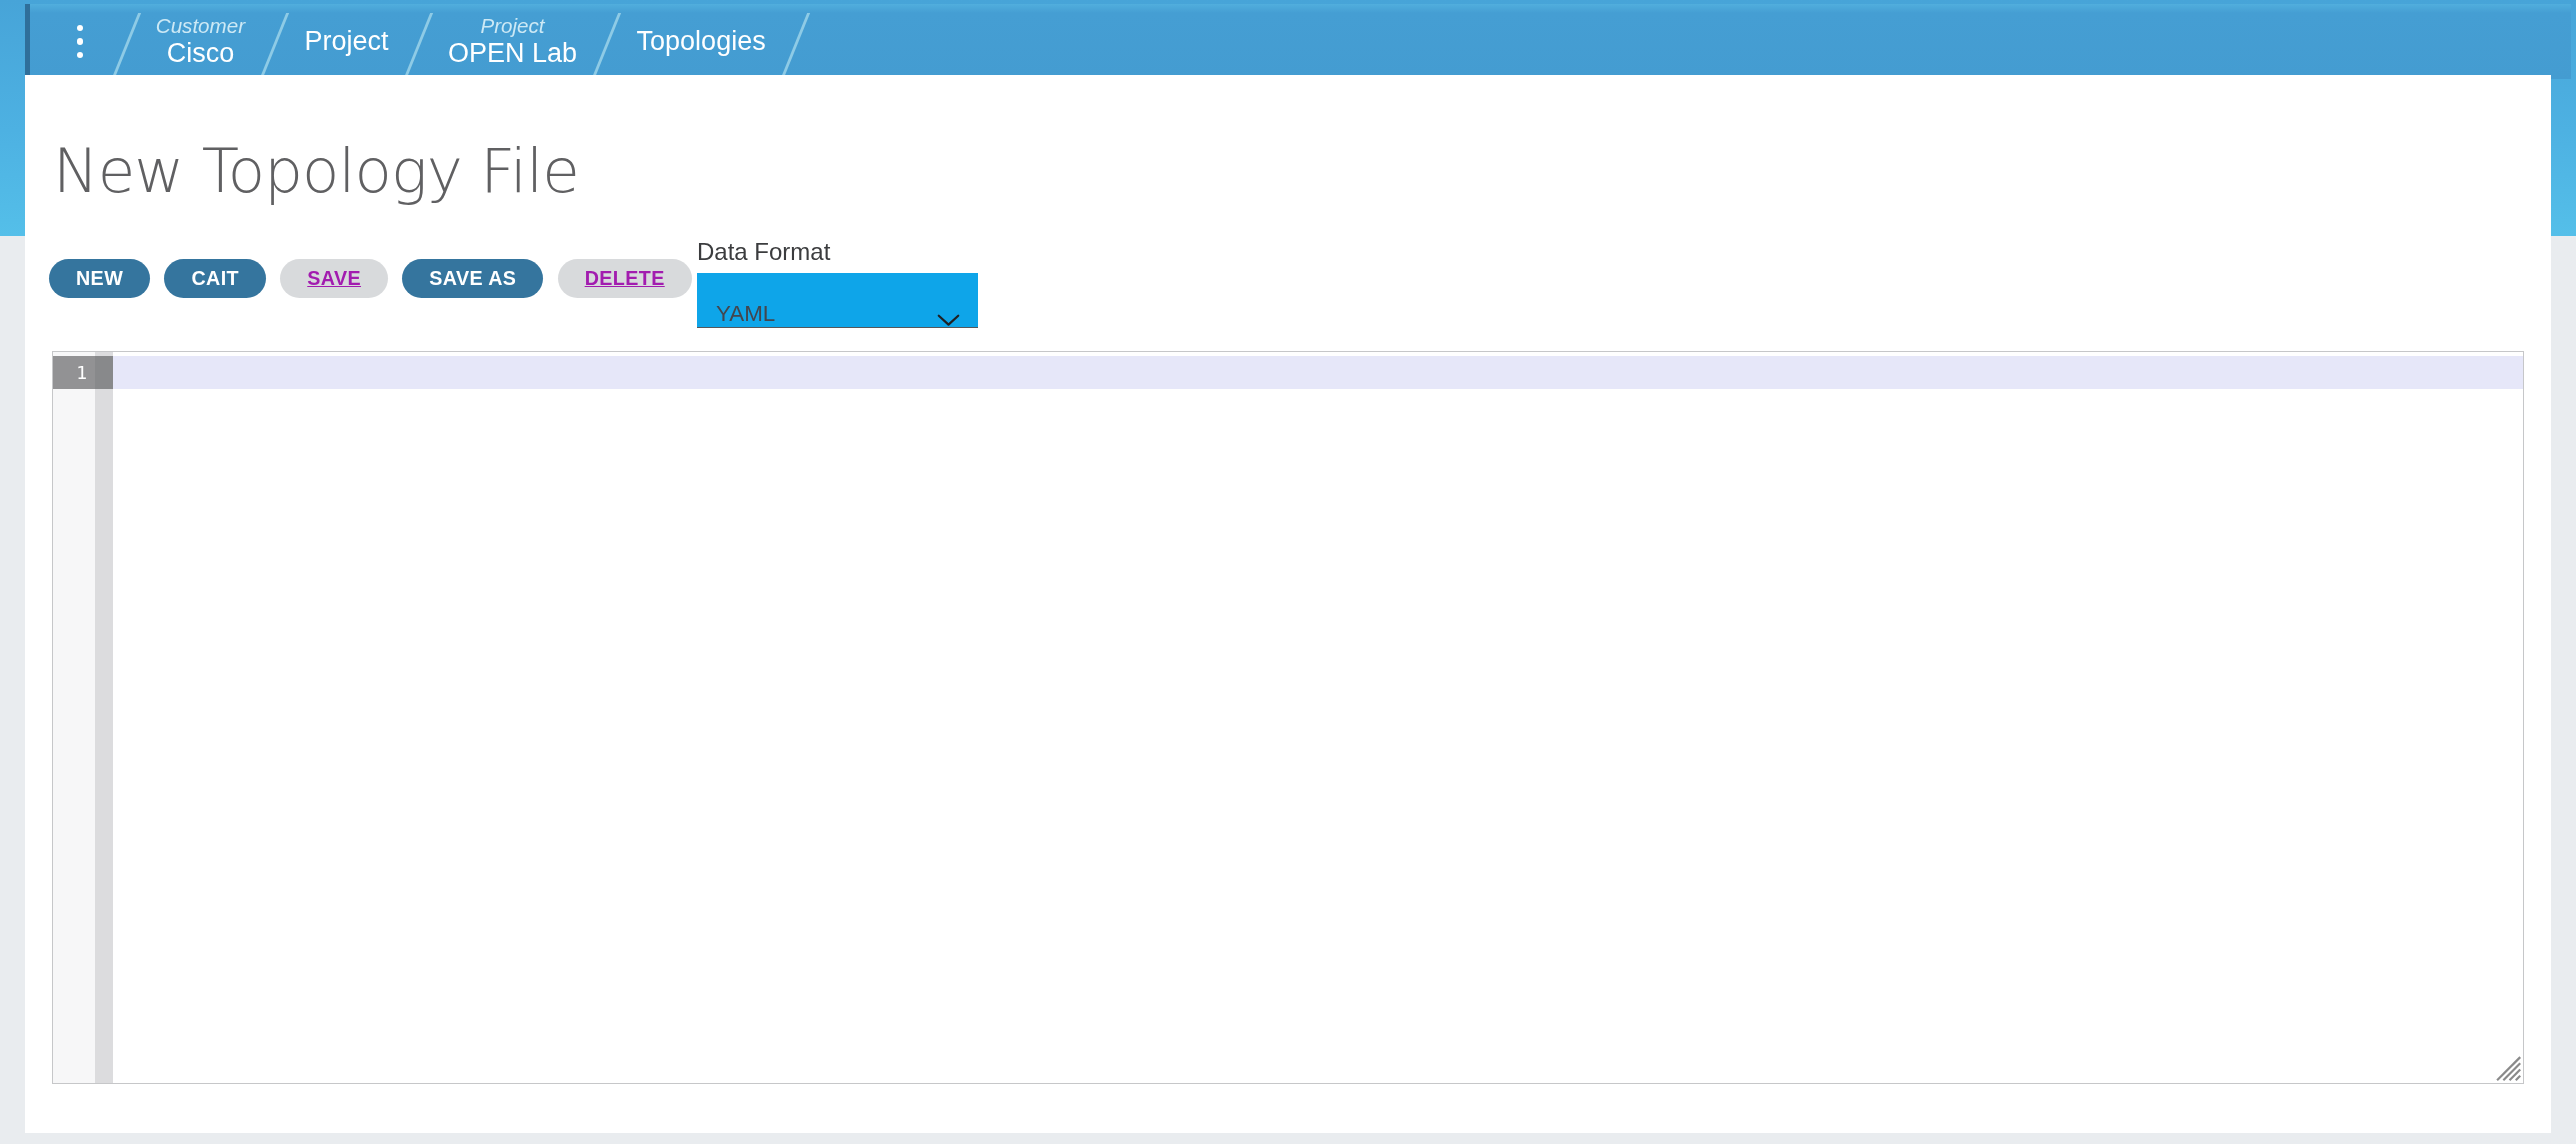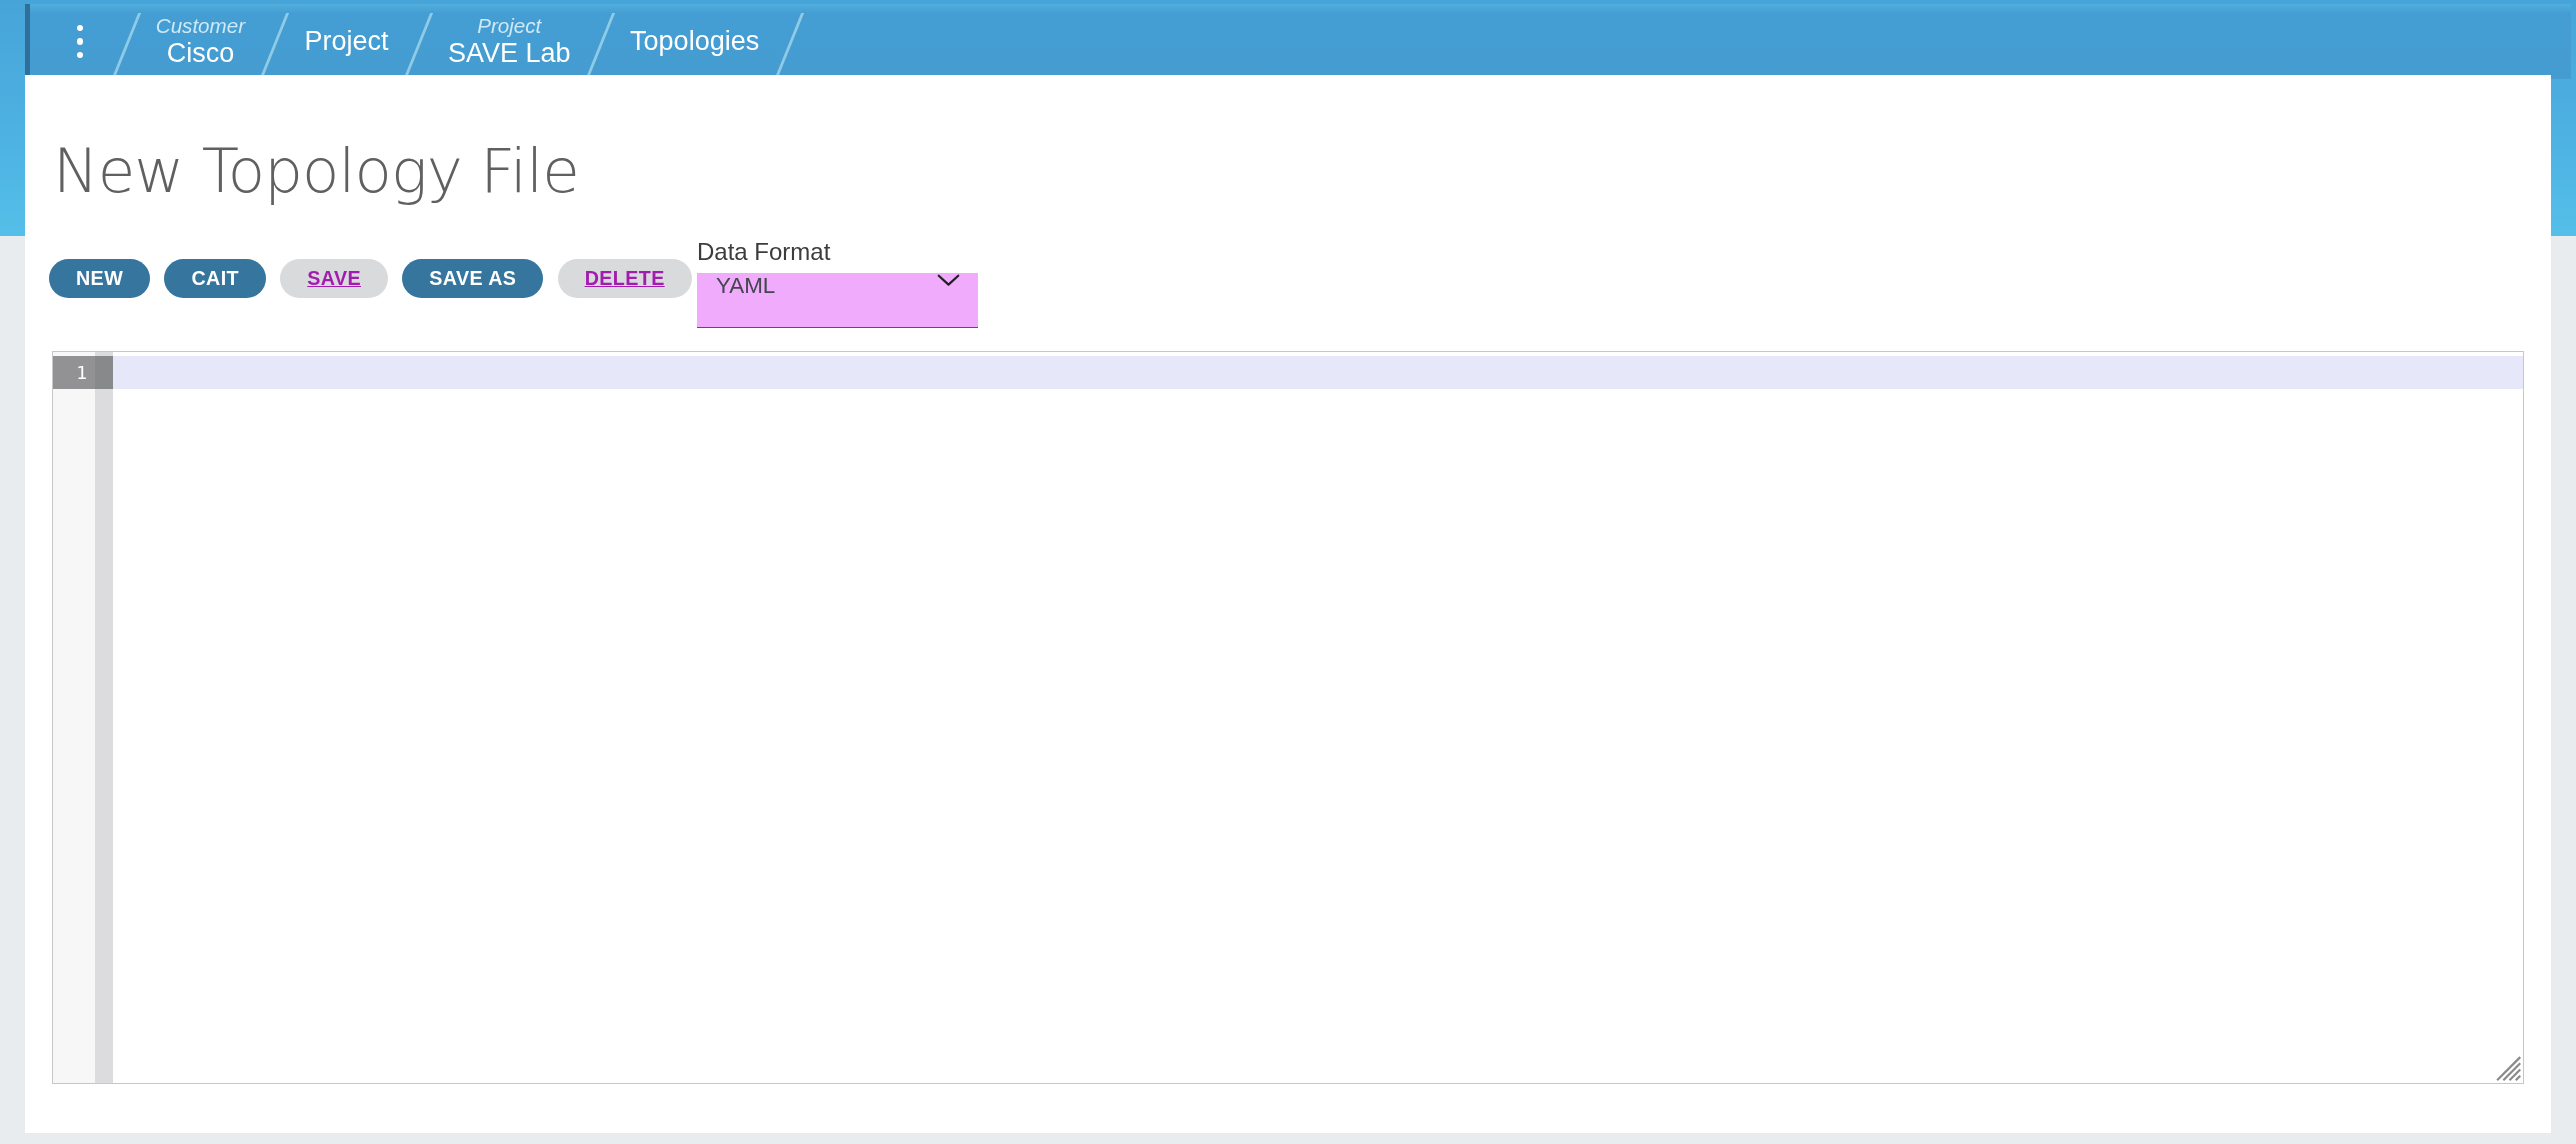--- a/index.html
+++ b/index.html
@@ -32,22 +32,22 @@
 
   
   .btnrow{position:absolute;left:24px;top:184px;display:flex;gap:14.3px;}
   .pill{border:none;height:39px;padding:0 27px;border-radius:19.7px;background:#35759e;
         color:#fff;font-family:inherit;font-size:19.7px;font-weight:bold;letter-spacing:0.4px;
         cursor:pointer;}
   .pill.disabled{background:#d8dadc;color:#a21caf;cursor:default;text-decoration:underline;}
 
   .dataformat{position:absolute;left:672px;top:163px;}
   .df-label{font-size:24px;font-weight:normal;color:#3b3c3e;margin-bottom:7.2px;}
-  .select{width:281px;height:55px;background:#f0abfc;border-bottom:1.8px solid #55575b;
-          box-sizing:border-box;display:flex;align-items:flex-start;justify-content:space-between;
+  .select{width:281px;height:55px;background:#0ea5e9;border-bottom:1.8px solid #55575b;
+          box-sizing:border-box;display:flex;align-items:flex-end;justify-content:space-between;
           padding:0 18px 0 19px;cursor:pointer;}
   .select .sel-val{font-size:22.4px;color:#43464e;}
 
   
   .editor{position:absolute;left:27px;top:276px;width:2472px;height:733px;
           border:0.9px solid #c6c7c9;box-sizing:border-box;background:#fff;display:flex;}
   .gutter{width:42px;background:#f7f7f8;padding-top:3.6px;box-sizing:border-box;flex:none;}
   .linenum{height:33px;line-height:33px;text-align:right;padding-right:8px;
            font-family:"DejaVu Sans Mono","Liberation Mono",monospace;font-size:18px;color:#6d6d70;}
   .linenum.active{background:#929294;color:#ffffff;}
@@ -83,21 +83,21 @@
     <div class="sep"></div>
 
     <div class="crumb">
       <span class="val">Project</span>
     </div>
 
     <div class="sep"></div>
 
     <div class="crumb">
       <span class="cat">Project</span>
-      <span class="val">SAVE Lab</span>
+      <span class="val">OPEN Lab</span>
     </div>
 
     <div class="sep"></div>
 
     <div class="crumb">
       <span class="val">Topologies</span>
     </div>
 
     <div class="sep"></div>
   </header>

